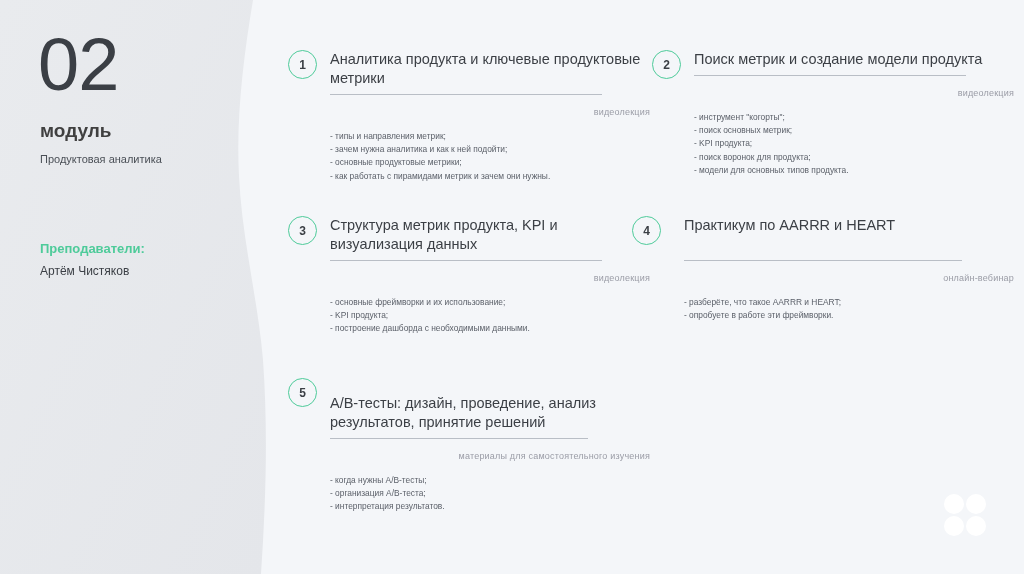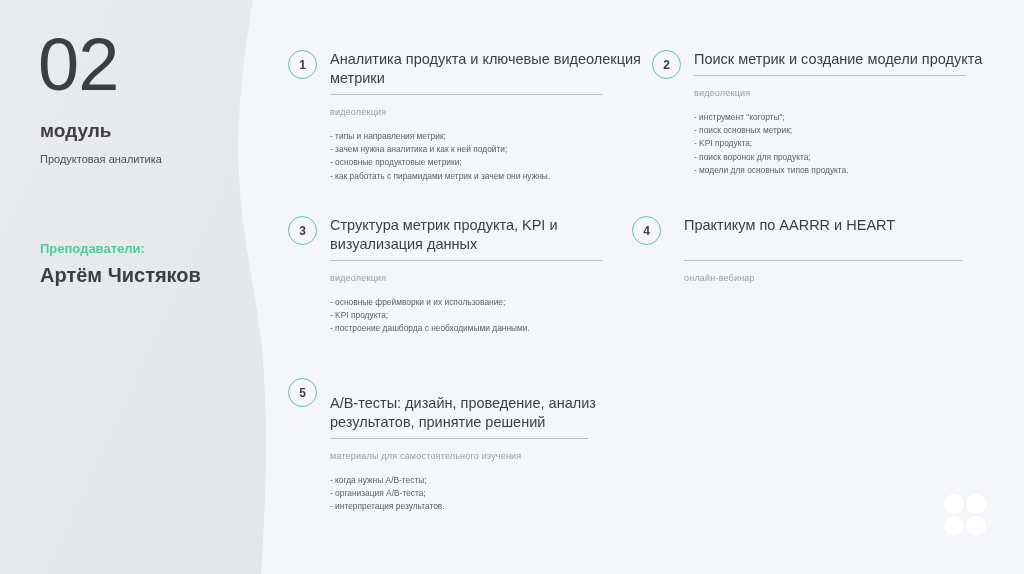--- a/index.html
+++ b/index.html
@@ -29,41 +29,41 @@
   .module-title{
     position:absolute;left:2px;top:153px;
     font-size:11px;color:#4a4f56;font-weight:normal;
   }
   .teachers-label{
     position:absolute;left:2px;top:241px;
     font-size:13px;font-weight:bold;color:#4ecb9a;
   }
   .teachers-name{
     position:absolute;left:2px;top:264px;
-    font-size:20px;font-weight:bold;color:#3b3f45;
+    font-size:12px;font-weight:normal;color:#3b3f45;
   }
 
   
   .card{position:absolute;z-index:2;}
   .badge{
     position:absolute;left:0;top:0;
     width:29px;height:29px;border-radius:50%;
     border:1.6px solid #4ecb9a;background:transparent;
     display:flex;align-items:center;justify-content:center;
     font-size:12px;font-weight:bold;color:#3b3f45;
     box-sizing:border-box;
   }
   .card-body{position:absolute;left:42px;top:0;}
   .card-title{
     font-size:14.5px;line-height:19px;color:#3b3f45;
     font-weight:normal;margin:0;padding:0;
   }
   .rule{height:1px;background:#b9bec6;margin-top:6px;}
   .subtitle{
-    font-size:9px;color:#9a9ca6;margin-top:12px;letter-spacing:.2px;
+    font-size:9px;color:#9a9ca6;margin-top:12px;letter-spacing:.2px;text-align:right;
   }
   .bullets{margin-top:13px;}
   .bullets li{
     list-style:none;font-size:8.4px;line-height:13.2px;
     color:#5a5f68;white-space:nowrap;
   }
   .bullets{padding:0;}
 
   
   #card1{left:288px;top:50px;}
@@ -118,21 +118,21 @@
     <div class="module-number">02</div>
     <div class="module-word">модуль</div>
     <div class="module-title">Продуктовая аналитика</div>
     <div class="teachers-label">Преподаватели:</div>
     <div class="teachers-name">Артём Чистяков</div>
   </div>
 
   <div class="card" id="card1">
     <div class="badge">1</div>
     <div class="card-body">
-      <div class="card-title">Аналитика продукта и ключевые видеолекция метрики</div>
+      <div class="card-title">Аналитика продукта и ключевые продуктовые метрики</div>
       <div class="rule"></div>
       <div class="subtitle">видеолекция</div>
       <ul class="bullets">
         <li>- типы и направления метрик;</li>
         <li>- зачем нужна аналитика и как к ней подойти;</li>
         <li>- основные продуктовые метрики;</li>
         <li>- как работать с пирамидами метрик и зачем они нужны.</li>
       </ul>
     </div>
   </div>
@@ -166,20 +166,24 @@
       </ul>
     </div>
   </div>
 
   <div class="card" id="card4">
     <div class="badge">4</div>
     <div class="card-body">
       <div class="card-title">Практикум по AARRR и HEART</div>
       <div class="rule"></div>
       <div class="subtitle">онлайн-вебинар</div>
+      <ul class="bullets">
+        <li>- разберёте, что такое  AARRR и HEART;</li>
+        <li>- опробуете в работе эти фреймворки.</li>
+      </ul>
     </div>
   </div>
 
   <div class="card" id="card5">
     <div class="badge">5</div>
     <div class="card-body">
       <div class="card-title">A/B-тесты: дизайн, проведение, анализ результатов, принятие решений</div>
       <div class="rule"></div>
       <div class="subtitle">материалы для самостоятельного изучения</div>
       <ul class="bullets">

